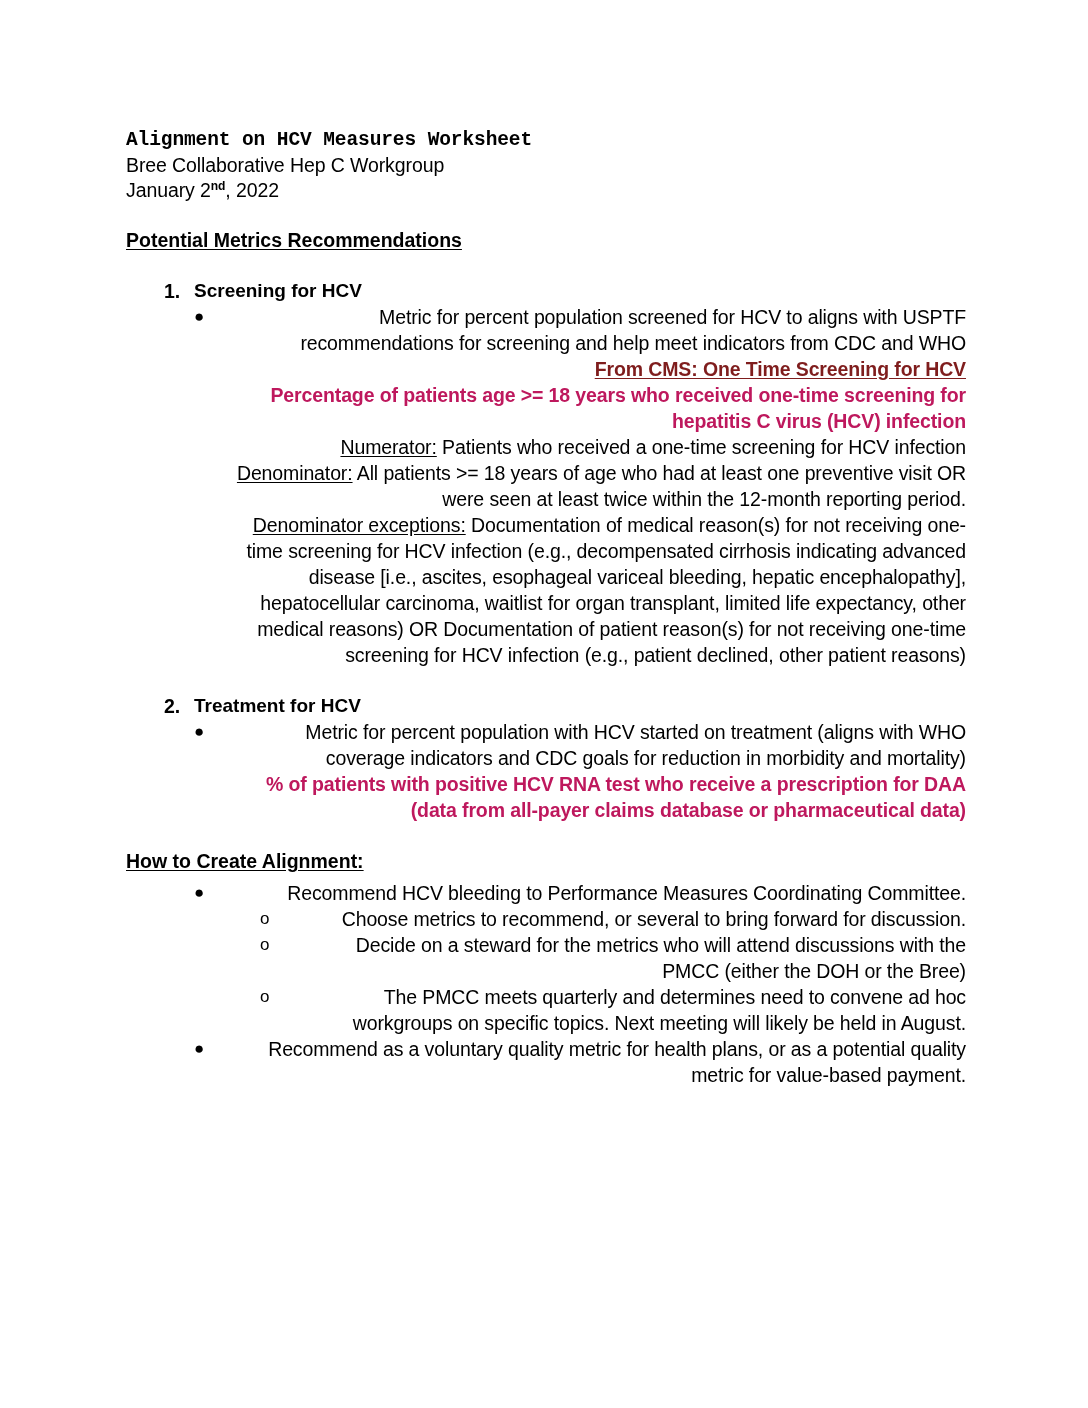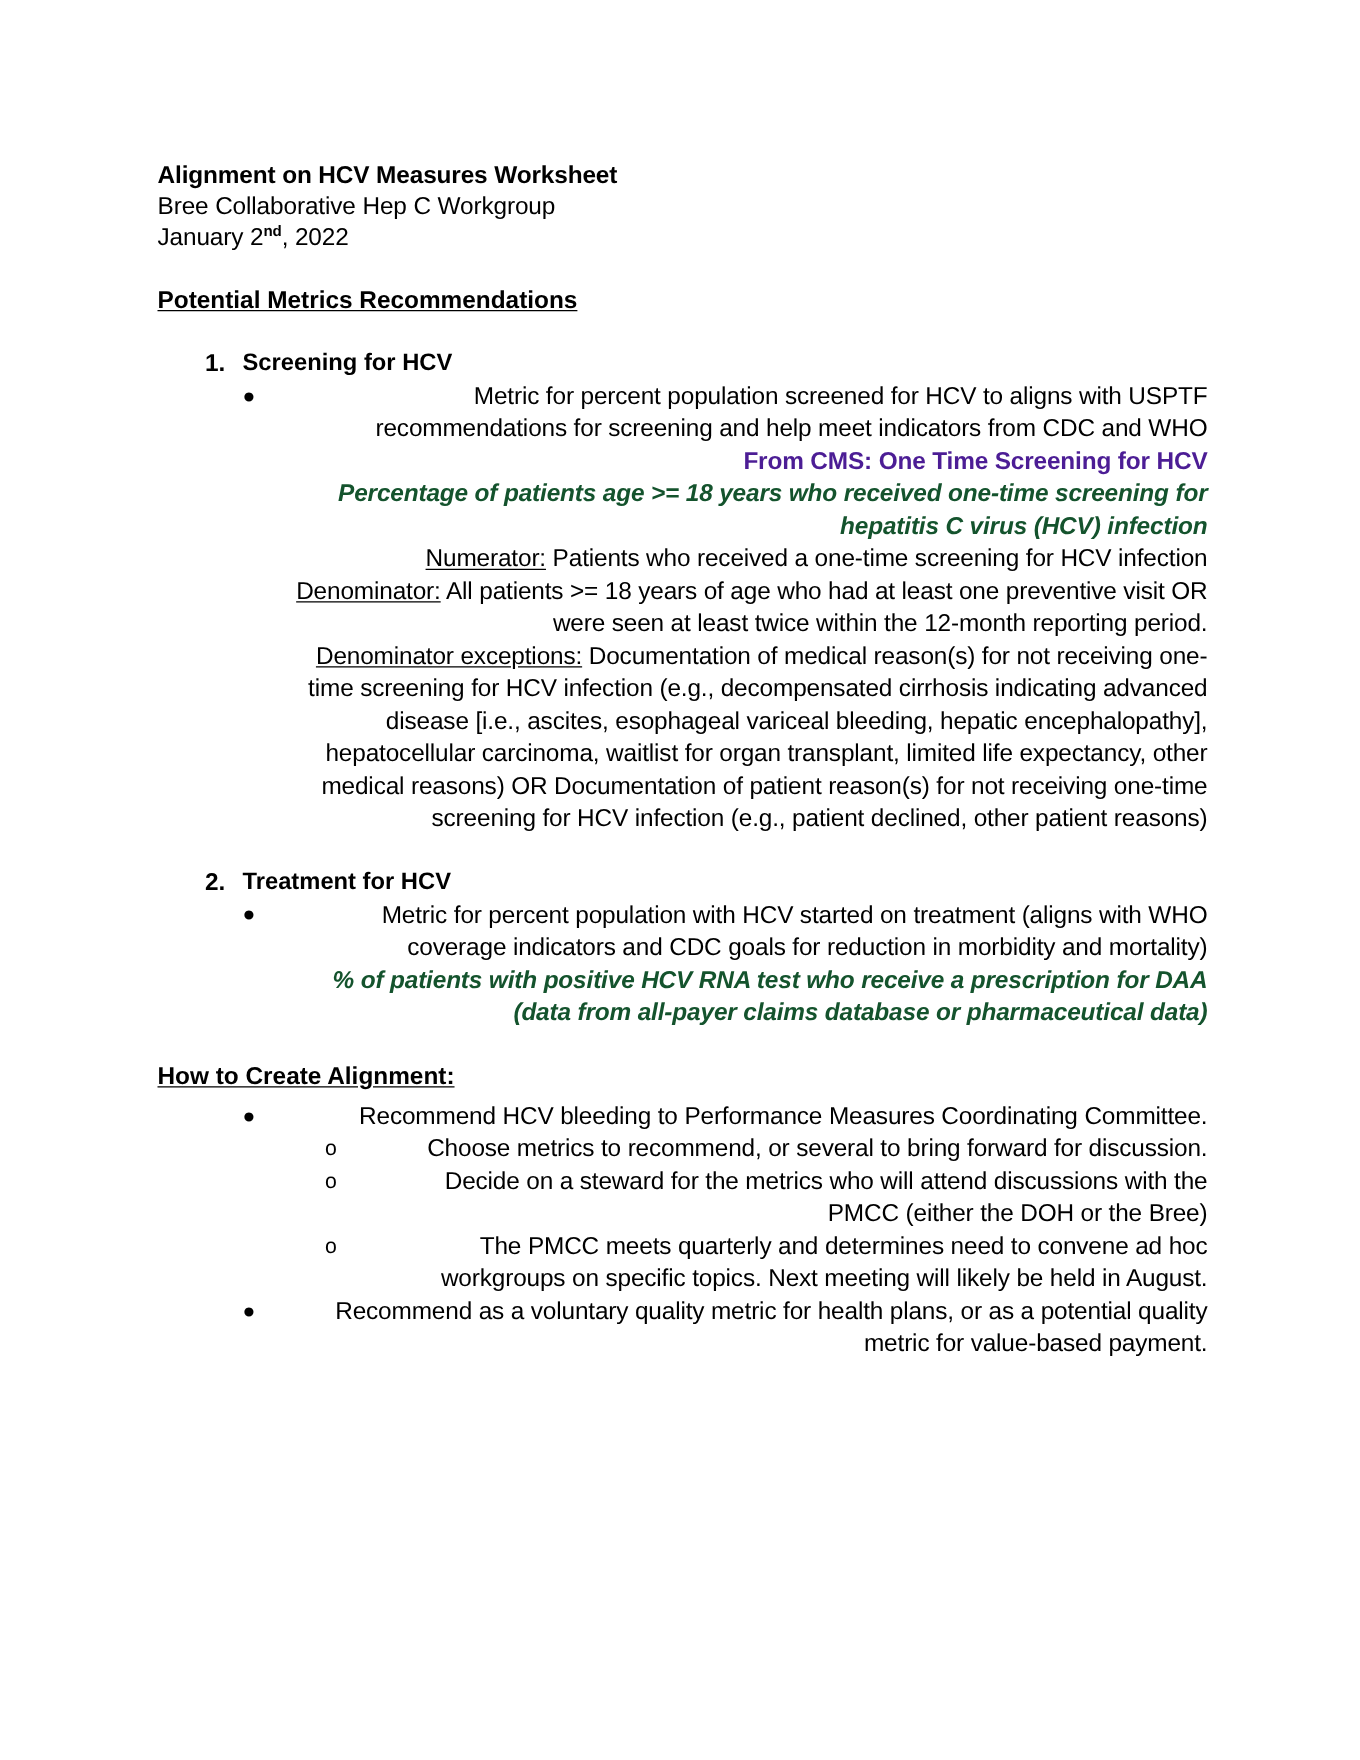--- a/index.html
+++ b/index.html
@@ -23,20 +23,21 @@
     top: 128px;
     width: 840px;
   }
 
   
   .doc-title {
     font-size: 19.5px;
     font-weight: bold;
     line-height: 25px;
     letter-spacing: -0.1px;
+    font-family: Liberation Mono, monospace;
   }
   .doc-subtitle,
   .doc-date {
     font-size: 19.5px;
     font-weight: normal;
     line-height: 25px;
     letter-spacing: -0.1px;
   }
   .doc-date sup {
     font-size: 0.62em;
@@ -110,29 +111,29 @@
   .subbullet-body {
     margin-left: 66px;
     font-size: 19.5px;
     line-height: 26px;
     letter-spacing: -0.12px;
     text-align: right;
   }
 
   
   .link-line {
-    color: #4c1d95;
-    font-weight: bold;
+    color: #7f1d1d;
+    font-weight: bold;
+    text-decoration: underline;
     text-underline-offset: 2px;
     display: inline-block;
   }
   .red-bold {
-    color: #14532d;
-    font-weight: bold;
-    font-style: italic;
+    color: #be185d;
+    font-weight: bold;
   }
   .u-label {
     text-decoration: underline;
     text-underline-offset: 2px;
   }
   .red-indent {
     margin-left: 32px;
   }
   .spacer-md { height: 26px; }
 </style>

